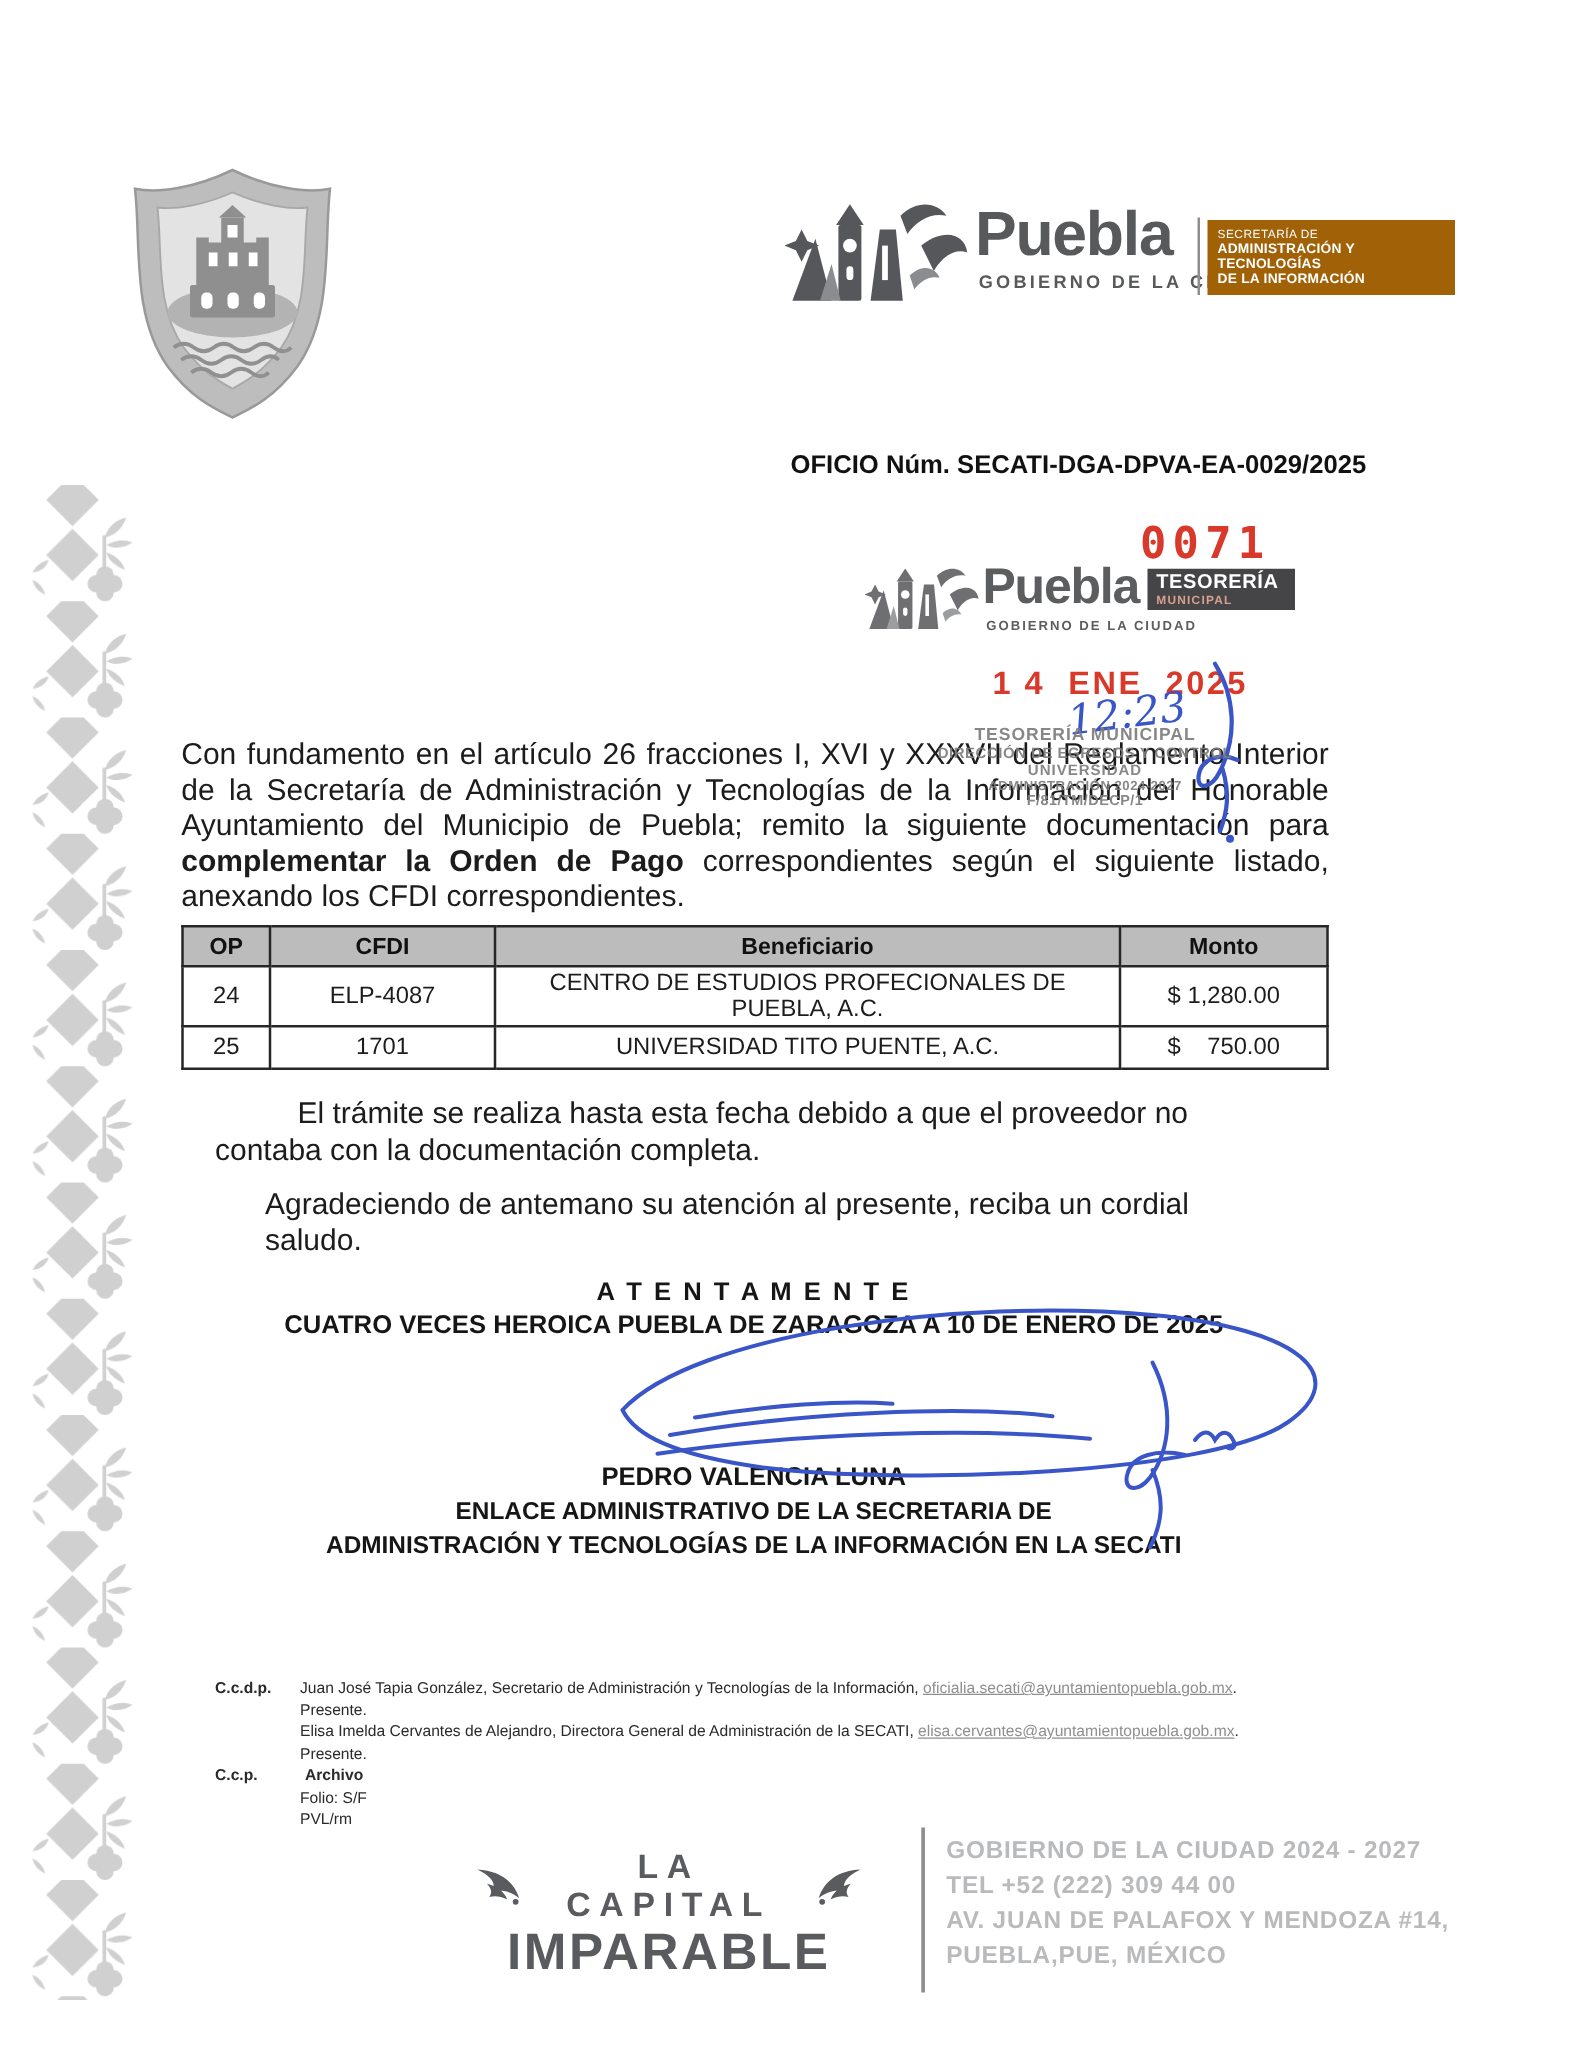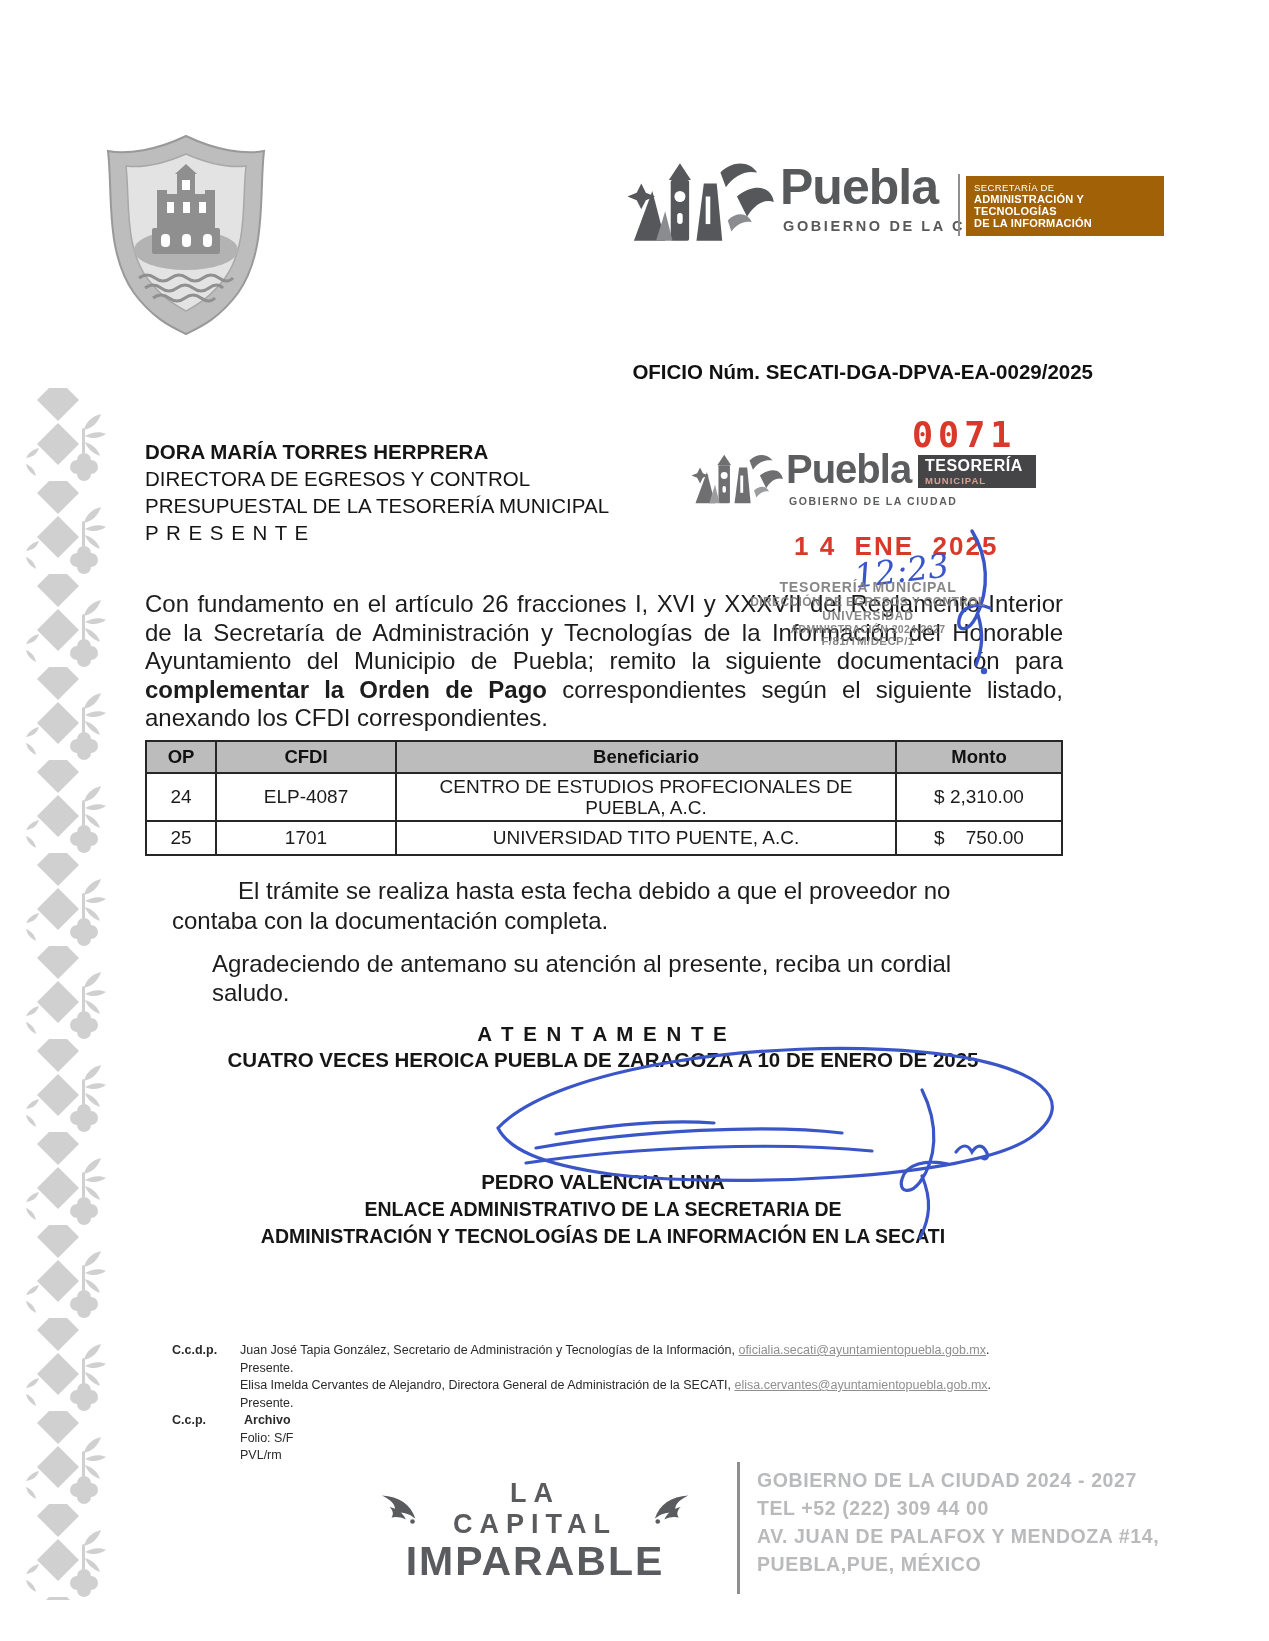--- a/index.html
+++ b/index.html
@@ -148,26 +148,20 @@
     <div class="abs vdiv" style="left:330px;top:24px;width:2px;height:62px;"></div>
     <div class="abs badge-dark" style="left:338px;top:26px;width:182px;height:48px;padding:6px 8px;">
       <div class="l1">SECRETARÍA DE</div>
       <div class="l2">ADMINISTRACIÓN Y TECNOLOGÍAS</div>
       <div class="l2">DE LA INFORMACIÓN</div>
     </div>
   </div>
 
   <div class="abs oficio" style="left:575px;top:360px;width:518px;">OFICIO Núm. SECATI-DGA-DPVA-EA-0029/2025</div>
 
-  <div class="abs recipient" style="left:145px;top:438px;width:520px;">
-    <div class="b">DORA MARÍA TORRES HERPRERA</div>
-    <div>DIRECTORA DE EGRESOS Y CONTROL</div>
-    <div>PRESUPUESTAL DE LA TESORERÍA MUNICIPAL</div>
-    <div style="letter-spacing:1px;">P R E S E N T E</div>
-  </div>
 
   <div class="abs para" style="left:145px;top:590px;width:918px;">
     <span>Con fundamento en el artículo 26 fracciones I, XVI y XXXVII del Reglamento Interior de la Secretaría de Administración y Tecnologías de la Información del Honorable Ayuntamiento del Municipio de Puebla; remito la siguiente documentación para </span><span class="b">complementar la Orden de Pago</span><span> correspondientes según el siguiente listado, anexando los CFDI correspondientes.</span>
   </div>
 
   <div class="abs" style="left:690px;top:415px;width:380px;height:265px;z-index:3;">
     <div class="abs stamp-folio" style="left:222px;top:0;">0071</div>
     <svg class="abs" style="left:2px;top:34px;opacity:.85;" width="92" height="60">
       <use href="#city-icon"></use>
     </svg>
@@ -208,21 +202,21 @@
         <th>CFDI</th>
         <th>Beneficiario</th>
         <th>Monto</th>
       </tr>
     </thead>
     <tbody>
       <tr style="height:48px;">
         <td>24</td>
         <td>ELP-4087</td>
         <td style="line-height:21px;">CENTRO DE ESTUDIOS PROFECIONALES DE PUEBLA, A.C.</td>
-        <td class="pre">$ 2,310.00</td>
+        <td class="pre">$ 1,280.00</td>
       </tr>
       <tr style="height:34px;">
         <td>25</td>
         <td>1701</td>
         <td>UNIVERSIDAD TITO PUENTE, A.C.</td>
         <td class="pre">$    750.00</td>
       </tr>
     </tbody>
   </table>
 

